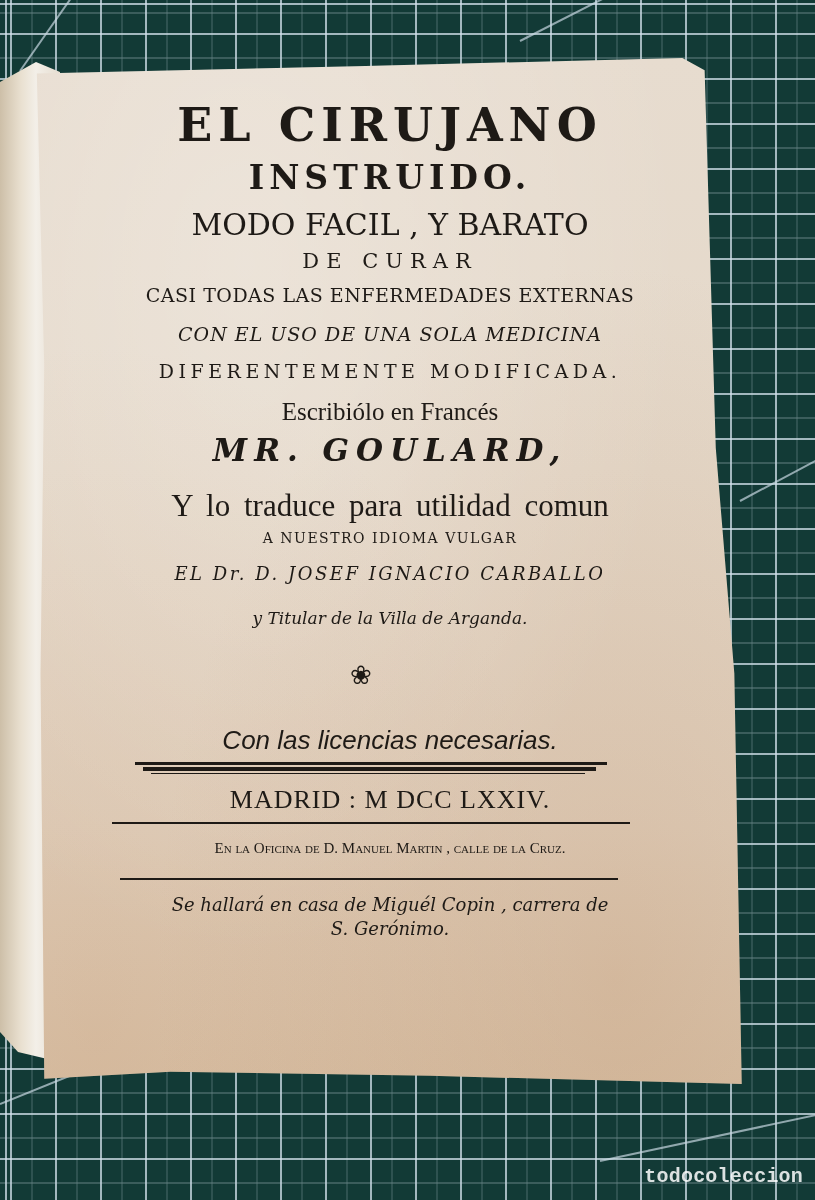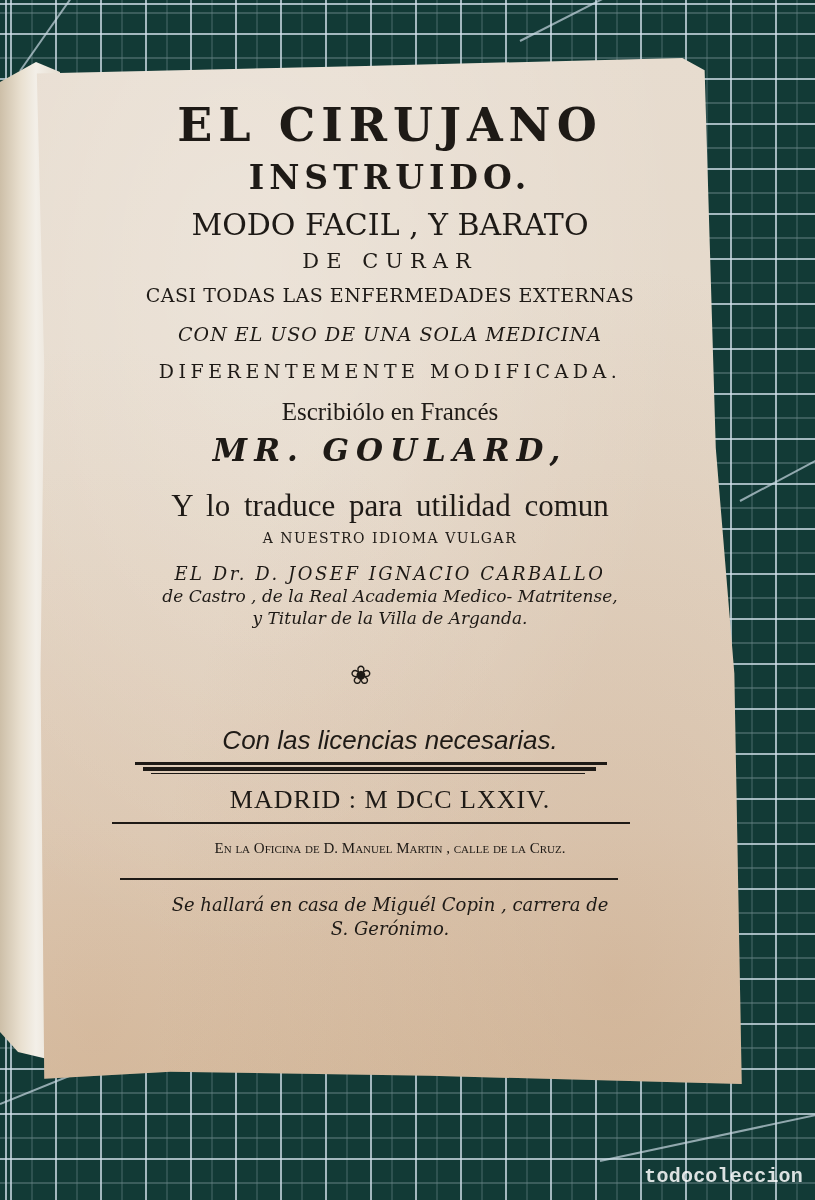--- a/index.html
+++ b/index.html
@@ -94,21 +94,20 @@
   <div class="line t3">MODO FACIL , Y BARATO</div>
   <div class="line t4">DE CURAR</div>
   <div class="line t6">CON EL USO DE UNA SOLA MEDICINA</div>
   <div class="line t5">CASI  TODAS LAS ENFERMEDADES EXTERNAS</div>
   <div class="line t7">DIFERENTEMENTE MODIFICADA.</div>
   <div class="line t8">Escribiólo en Francés</div>
   <div class="line t9">MR. GOULARD,</div>
   <div class="line t10">Y lo traduce para utilidad comun</div>
   <div class="line t11">A NUESTRO IDIOMA VULGAR</div>
   <div class="line t12">EL Dr. D. JOSEF IGNACIO CARBALLO</div>
-  <div class="line t13">de Castro , de la Real Academia Medico- Matritense,</div>
   <div class="line t14">y Titular de la Villa de Arganda.</div>
   <div class="ornament">❀</div>
   <div class="line t15">Con las licencias necesarias.</div>
   <div class="rule-double">
     <div class="a"></div>
       <div class="b"></div>
       <div class="c"></div>
   </div>
   <div class="line t16">MADRID : M DCC LXXIV.</div>
   <div class="rule1"></div>

